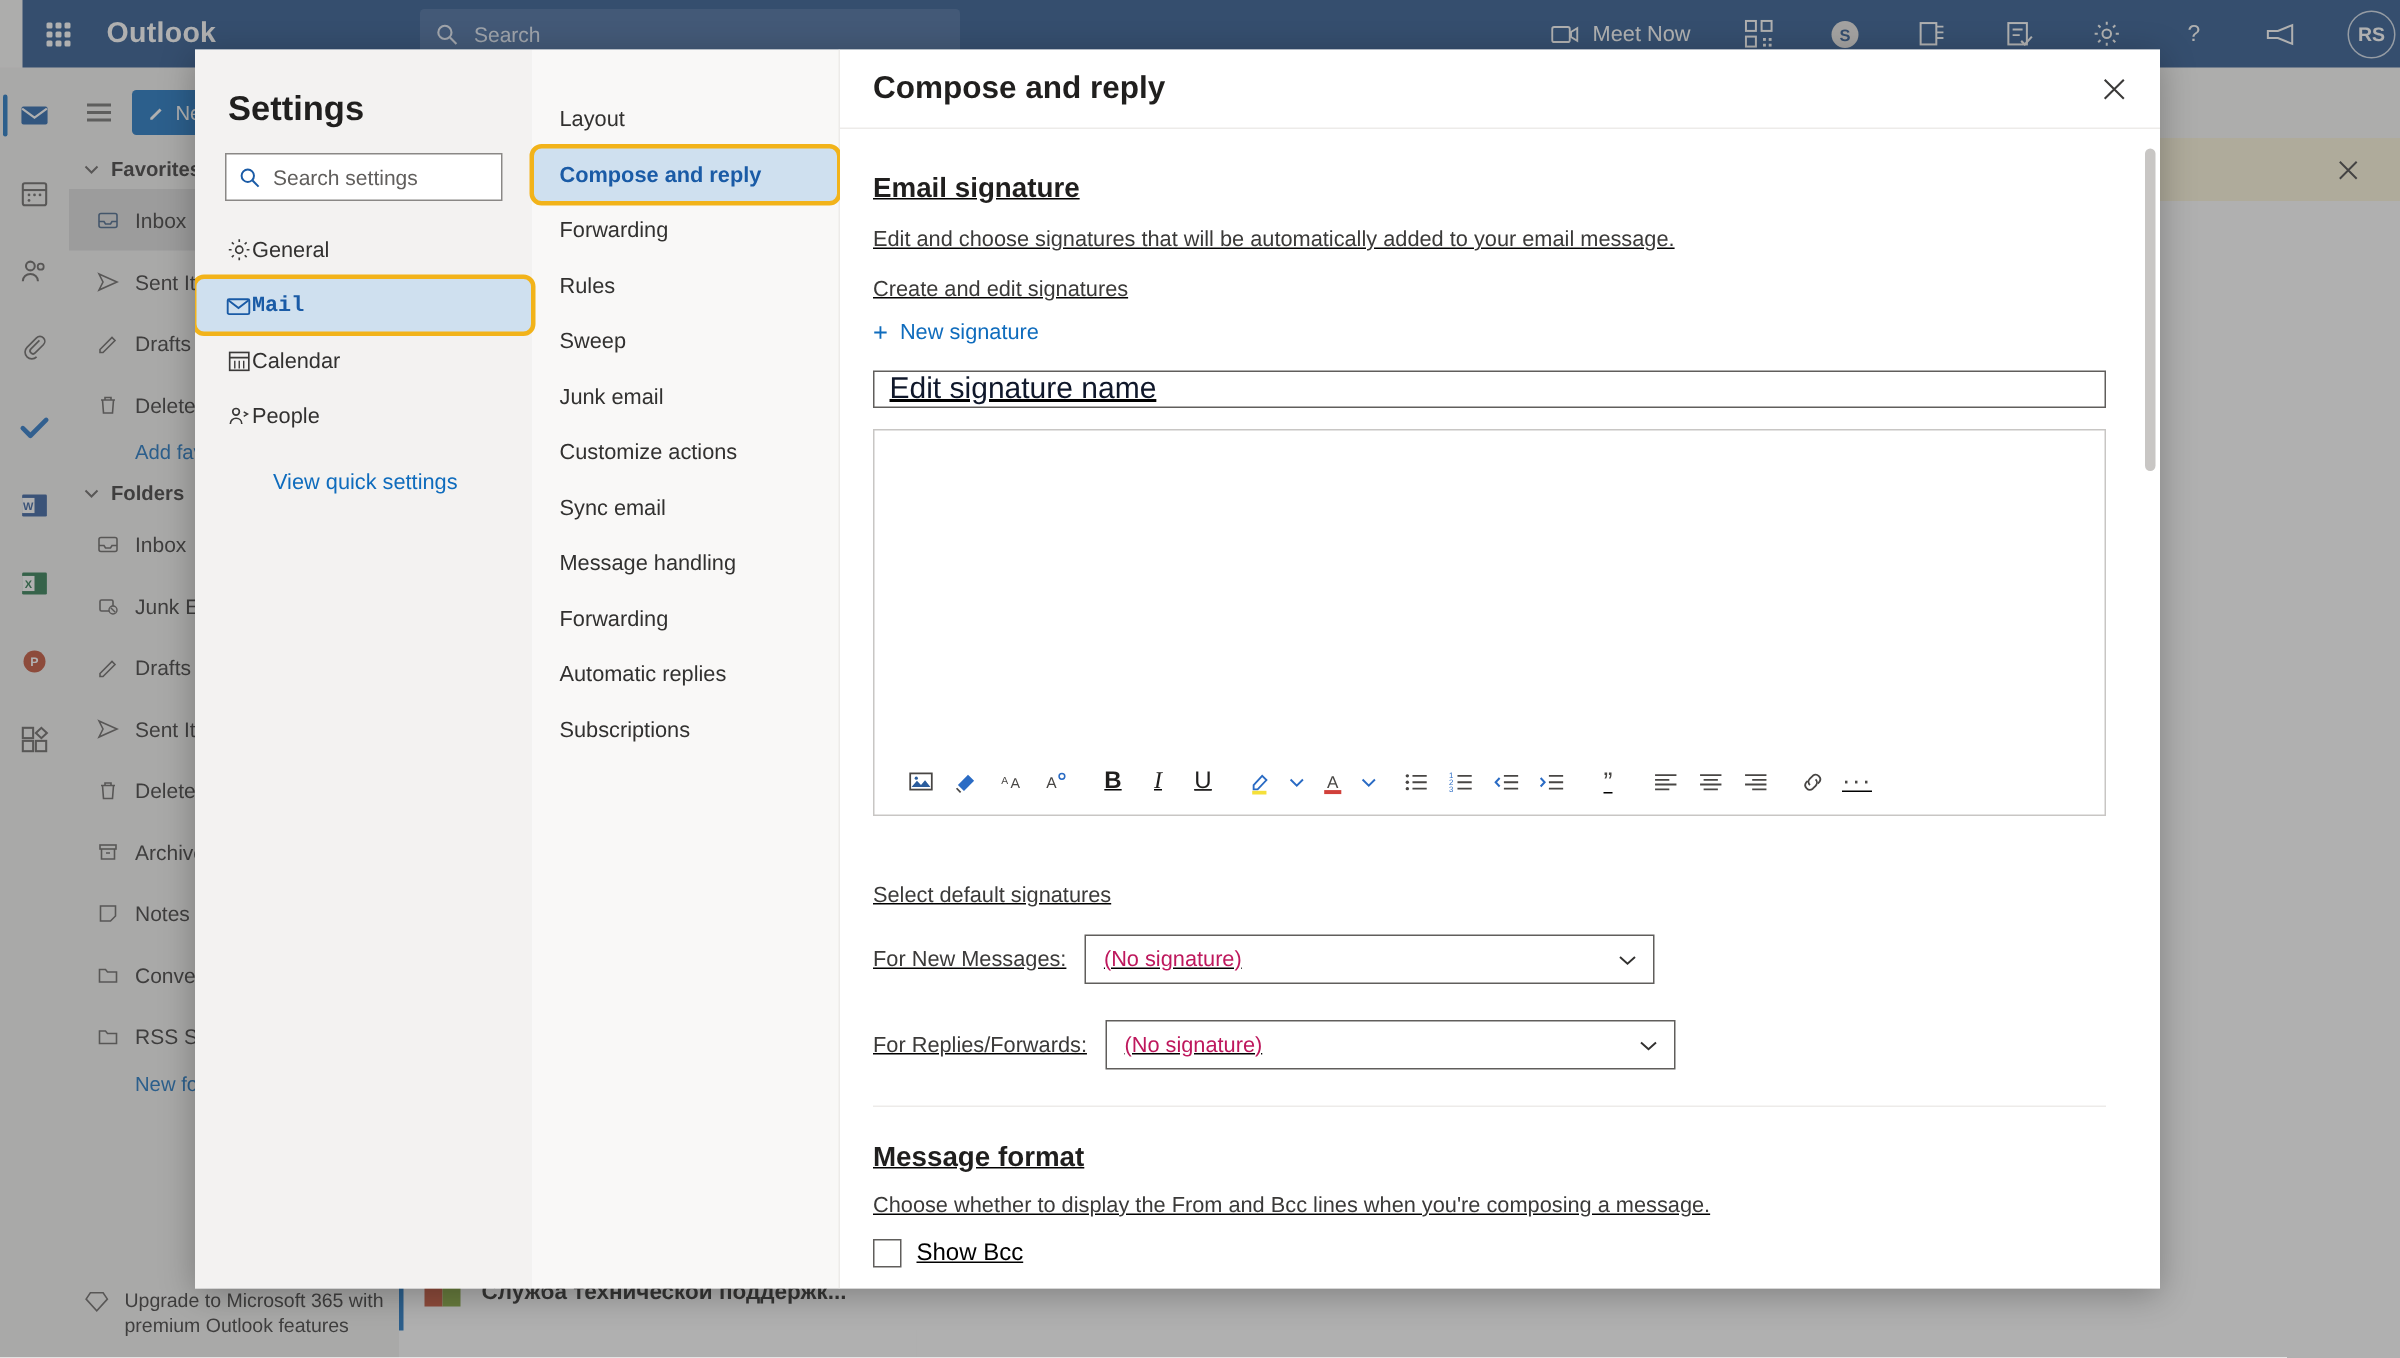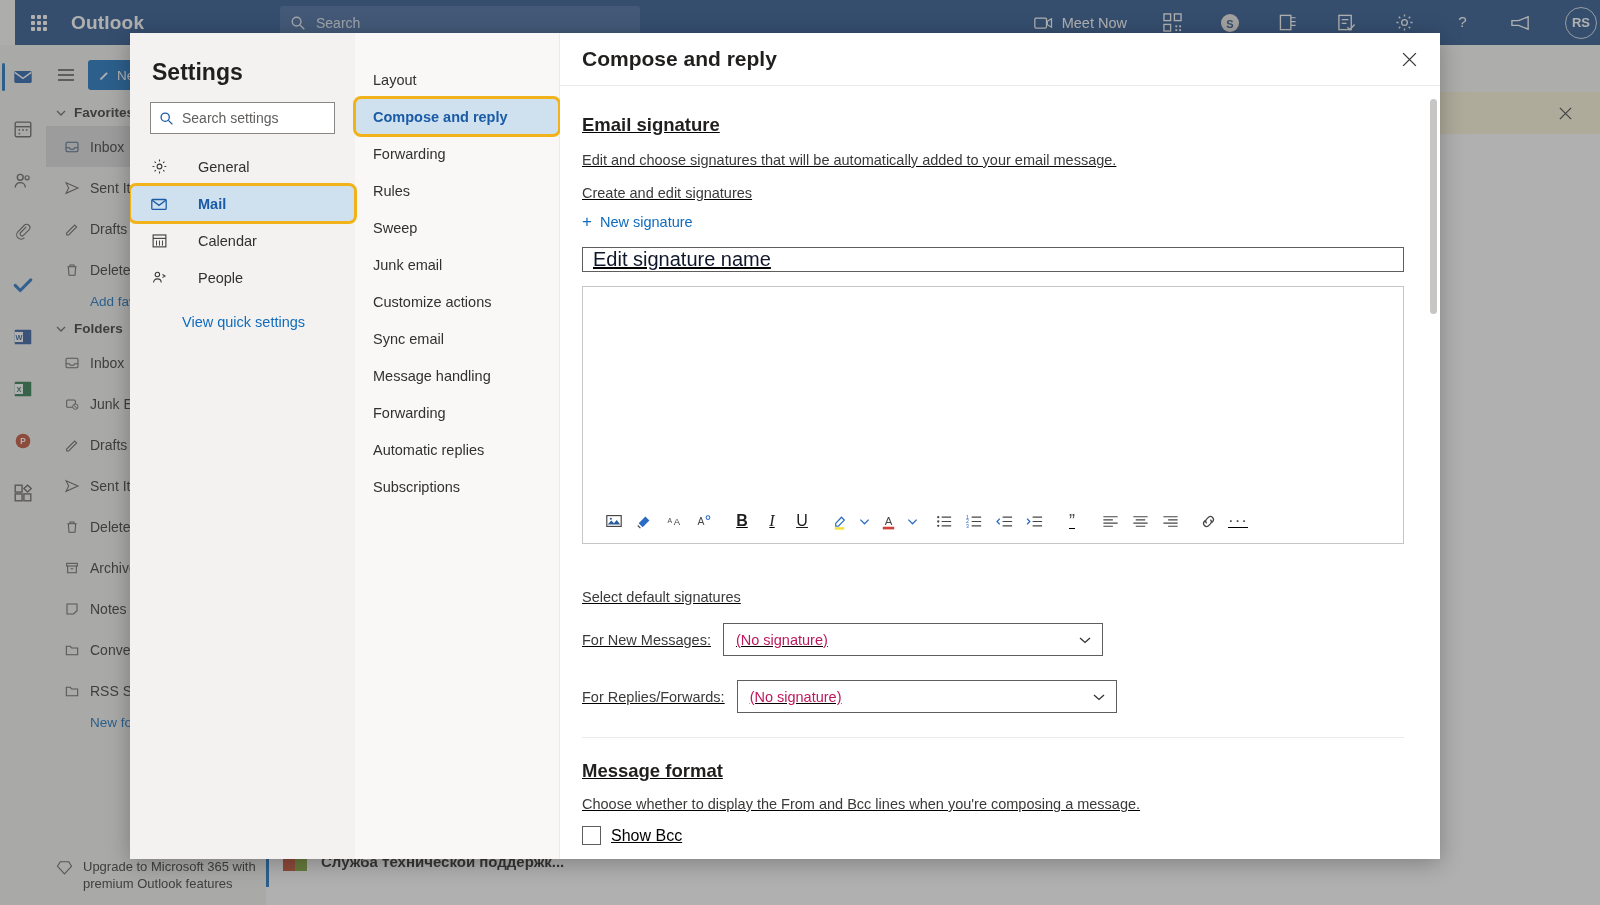--- a/index.html
+++ b/index.html
@@ -126,24 +126,24 @@
   .dlg-left {
     width: 225px; background: #f3f2f1; padding: 26px 0 0 0; flex: 0 0 225px;
   }
   .dlg-title { font-size: 23px; font-weight: 600; color: #201f1e; padding: 0 22px 16px 22px; }
   .settings-search {
     margin: 0 20px 14px 20px; height: 32px; background: #ffffff;
     border: 1px solid #8a8886; display: flex; align-items: center; padding: 0 8px; gap: 8px;
   }
   .settings-search .ss-ph { font-size: 14px; color: #605e5c; }
   .snav-item {
-    display: flex; align-items: center; gap: 30px; height: 37px;
+    display: flex; align-items: center; gap: 0; height: 37px;
     padding: 0 20px; font-size: 14.5px; color: #323130; position: relative;
   }
-  .snav-item.sel { background: #cfe0ef; color: #1a5ba6; font-weight: 600; }
+  .snav-item.sel { background: #cfe0ef; color: #1a5ba6; font-weight: 600; font-family: Liberation Mono, monospace; }
   .snav-item.hl {
     outline: 3px solid #f2b31a; border-radius: 6px; outline-offset: -1px;
   }
   .snav-ico { width: 18px; height: 18px; display: flex; align-items: center; justify-content: center; }
   .quicklink {
     color: #0f6cbd; font-size: 14.5px; padding: 18px 20px 0 52px; display: block;
   }
 
   .dlg-mid {
     width: 205px; background: #f9f8f7; padding-top: 28px; flex: 0 0 205px;

